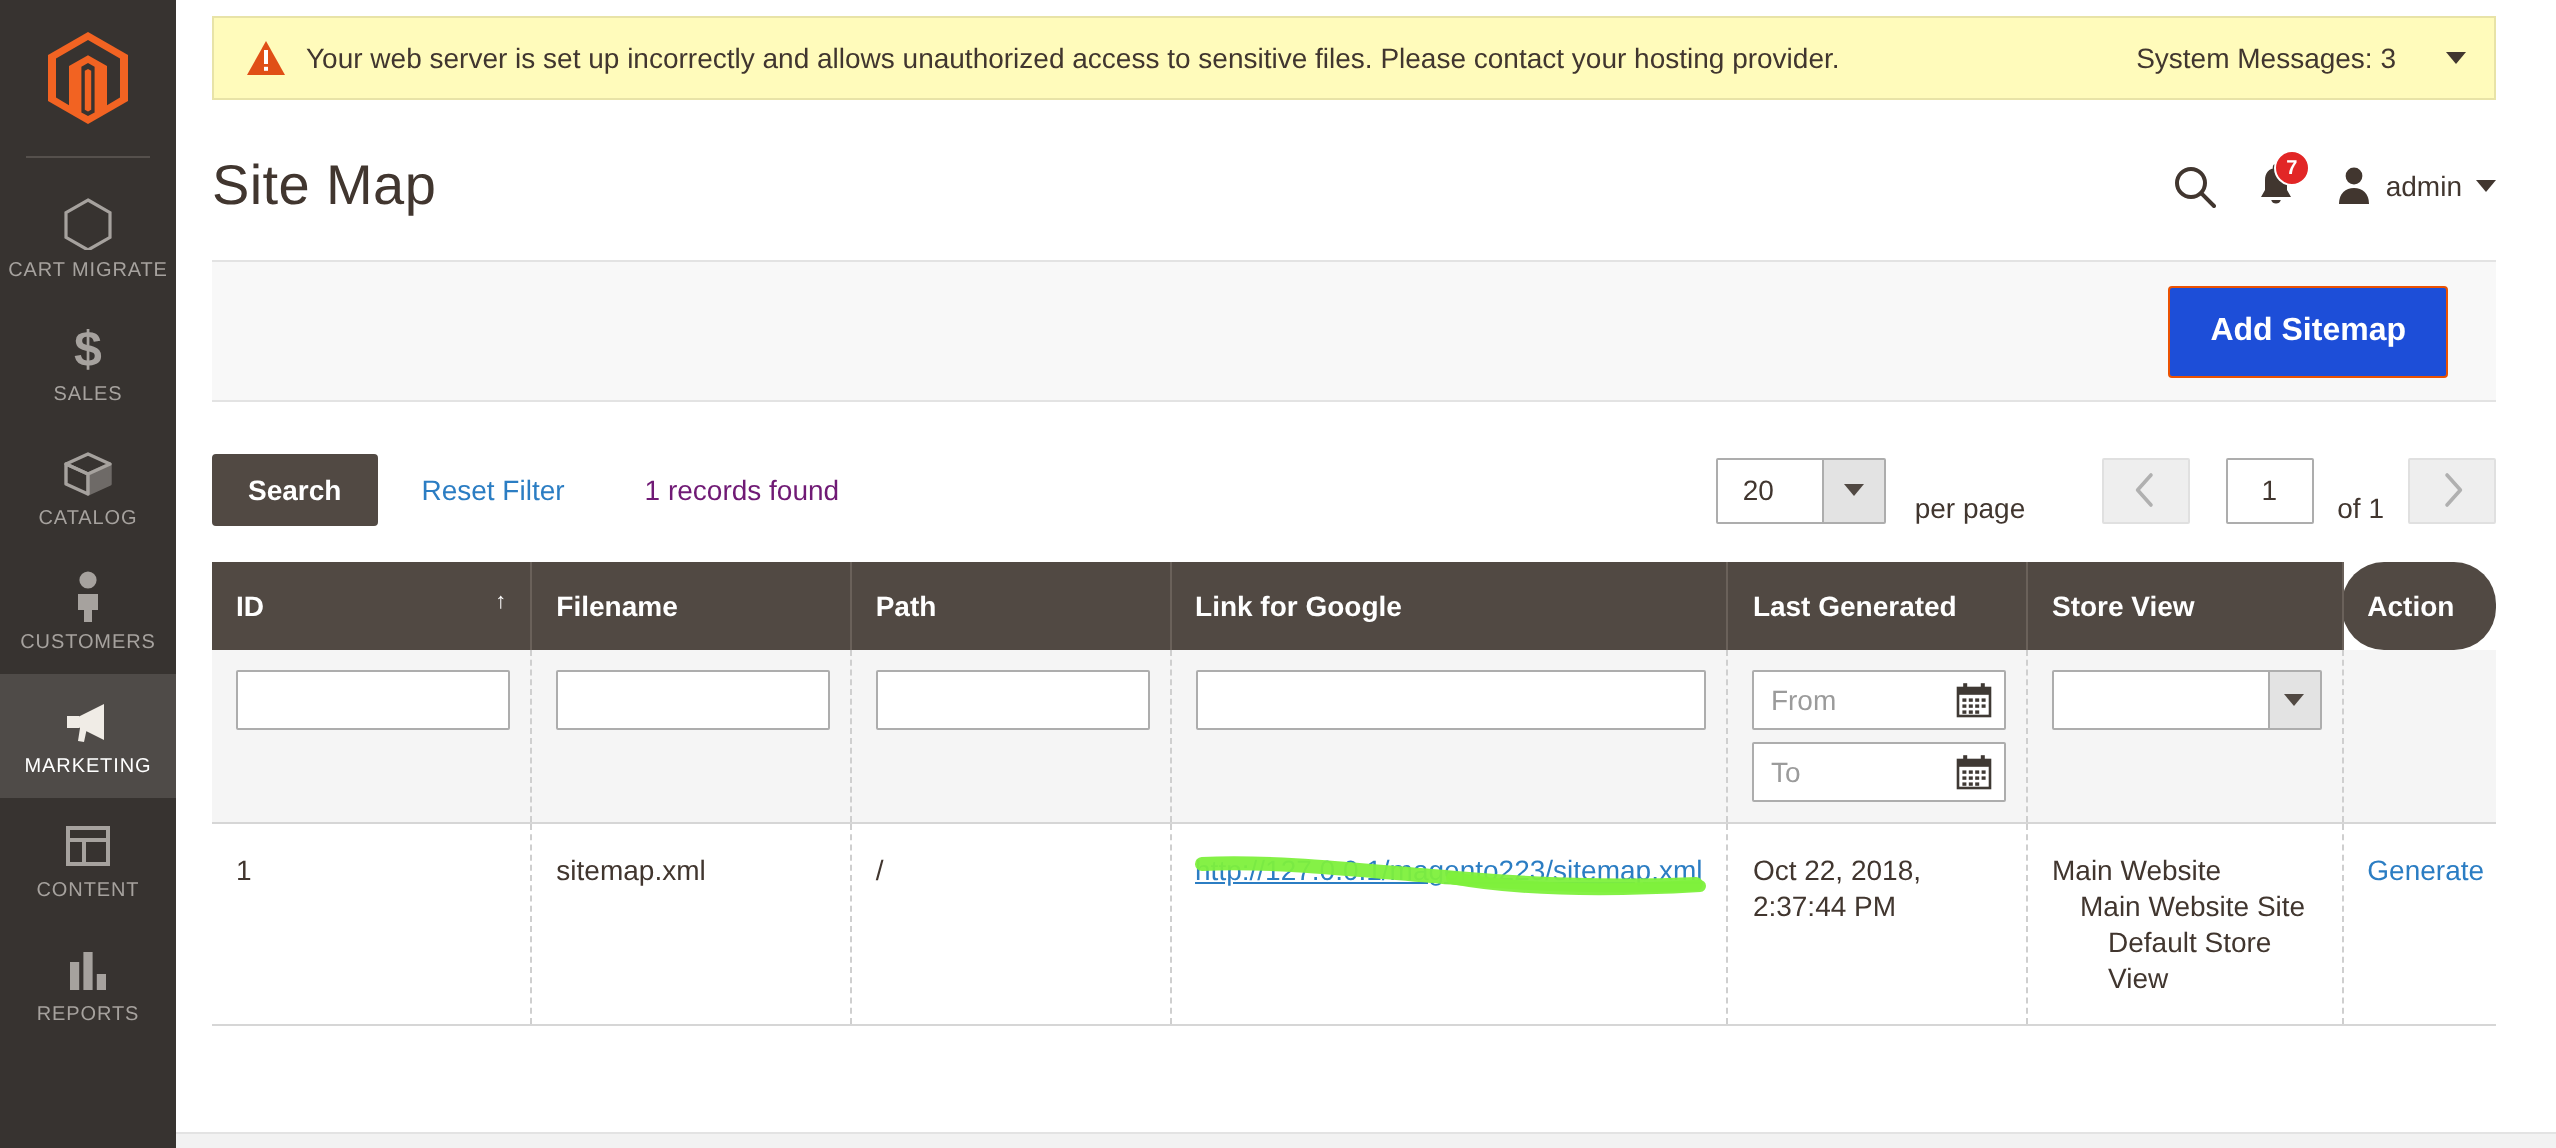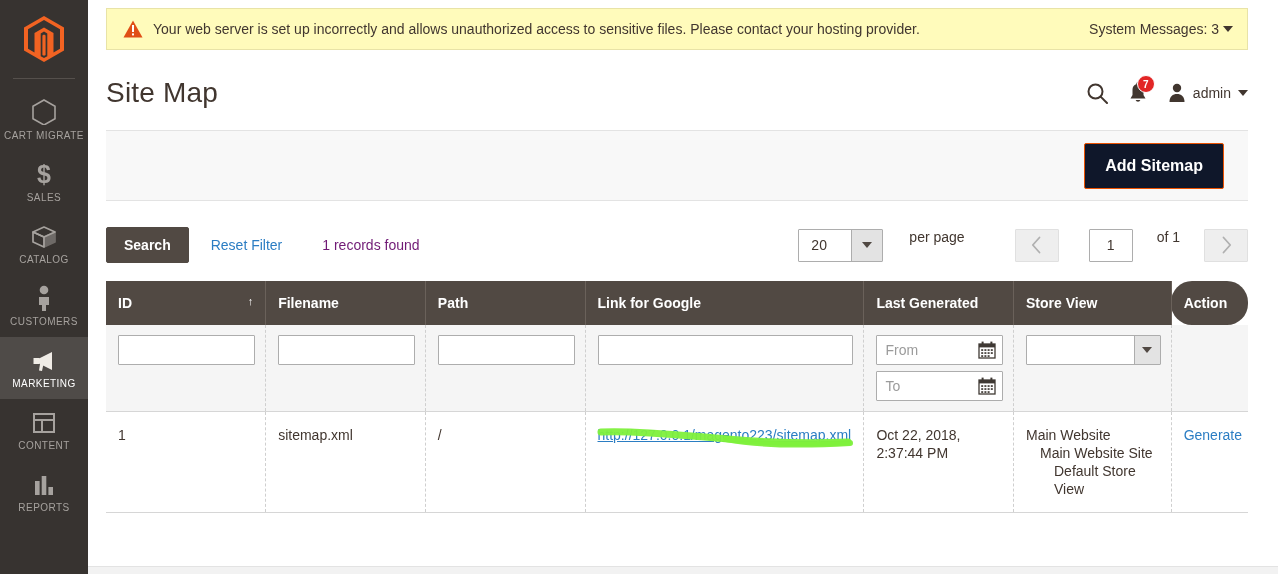--- a/index.html
+++ b/index.html
@@ -56,21 +56,21 @@
     background: #fffbbb;
     border: 1px solid #e8e3a7;
     height: 42px;
     display: flex; align-items: center;
     padding: 0 14px 0 16px;
     font-size: 14px; color: #41362f;
   }
   .sysmsg .warn-ico { width: 20px; margin-right: 10px; flex: 0 0 20px; display:flex; }
   .sysmsg .msg-text { flex: 1; line-height: 16px; }
   .sysmsg .sysmsg-toggle {
-    display: flex; align-items: center; gap: 4px;
+    display: flex; align-items: center; gap: 25px;
     font-size: 14px; color: #41362f; cursor: pointer; white-space: nowrap;
   }
   .caret-dn {
     width: 0; height: 0;
     border-left: 5px solid transparent; border-right: 5px solid transparent;
     border-top: 6px solid #41362f;
   }
 
   
   .page-head {
@@ -105,21 +105,21 @@
   .action-panel {
     margin: 8px 30px 0 18px;
     background: #f8f8f8;
     border-top: 1px solid #e3e3e3;
     border-bottom: 1px solid #e3e3e3;
     height: 71px;
     display: flex; align-items: center; justify-content: flex-end;
     padding-right: 24px;
   }
   .btn-primary {
-    background: #0f172a; color: #fff;
+    background: #1d4ed8; color: #fff;
     border: 1px solid #eb5202; border-radius: 2px;
     font-size: 16px; font-weight: bold;
     padding: 13px 20px; cursor: pointer; line-height: 18px;
     font-family: "Liberation Sans", sans-serif;
   }
 
   
   .grid-toolbar {
     margin: 26px 30px 0 18px;
     display: flex; align-items: center;
@@ -130,21 +130,21 @@
     border-radius: 2px; font-size: 14px; font-weight: 600;
     padding: 9px 17px; cursor: pointer; line-height: 16px;
     font-family: "Liberation Sans", sans-serif;
   }
   .link-reset {
     color: #2b7dc3; font-size: 14px; margin-left: 22px;
     cursor: pointer; text-decoration: none; text-align: right;
   }
   .records-found { color: #701a75; font-size: 14px; margin-left: 40px; }
 
-  .pager { margin-left: auto; display: flex; align-items: flex-start; gap: 12px; }
+  .pager { margin-left: auto; display: flex; align-items: flex-end; gap: 0; }
   .select-wrap {
     display: flex; align-items: stretch;
     border: 1px solid #adadad; border-radius: 1px;
     height: 33px; background: #fff; cursor: pointer;
   }
   .select-val {
     width: 52px; display: flex; align-items: center;
     padding-left: 12px; font-size: 14px; color: #41362f;
   }
   .select-arrow {

